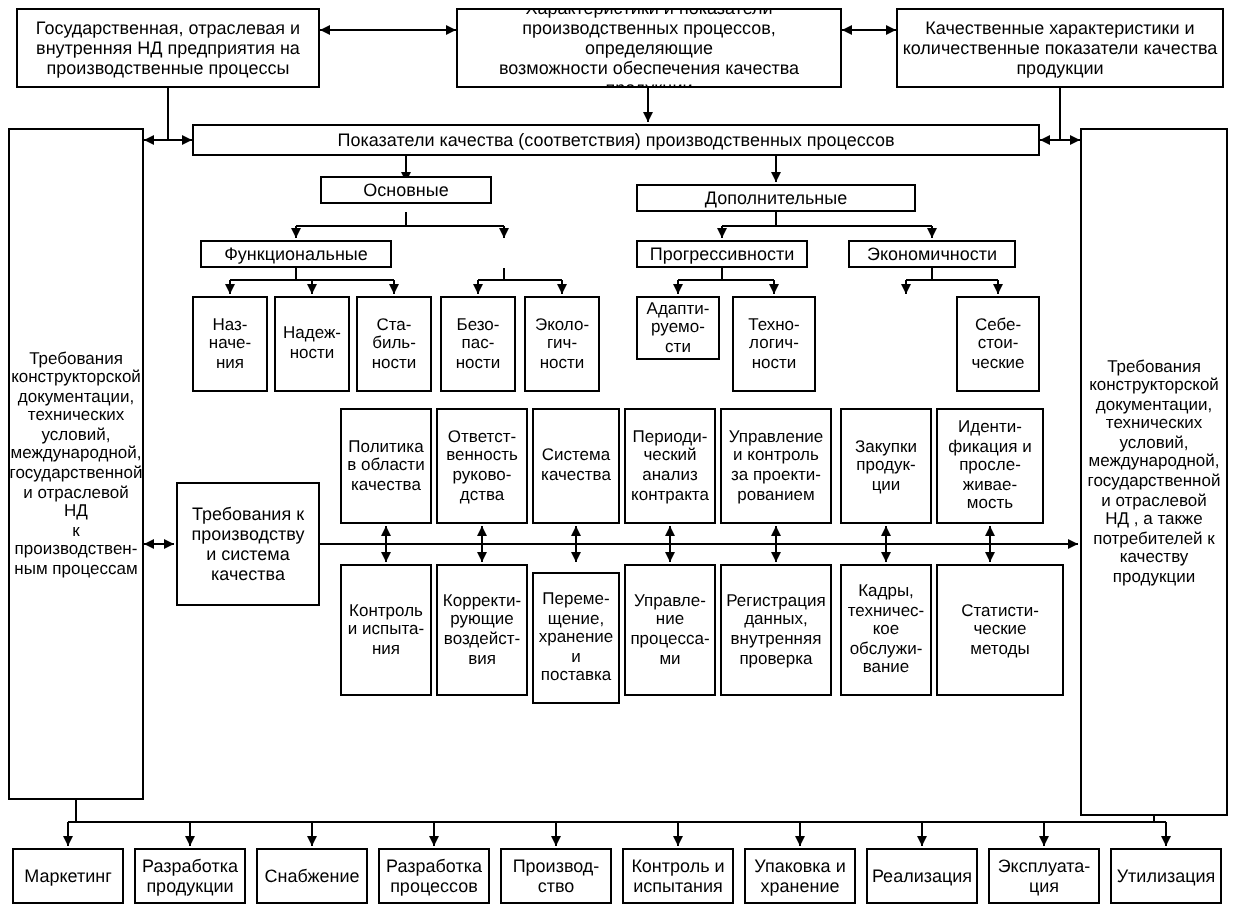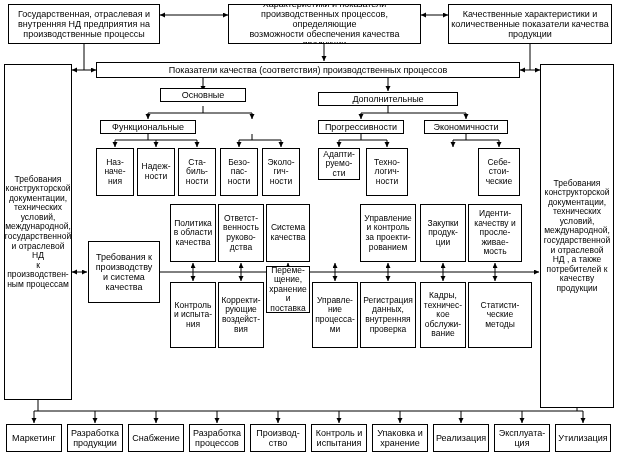--- a/index.html
+++ b/index.html
@@ -165,41 +165,45 @@
 
   <div class="box f85" style="left:170px;top:204px;width:46px;height:58px">Политика
 в области
 качества</div>
   <div class="box f85" style="left:218px;top:204px;width:46px;height:58px">Ответст-
 венность
 руково-
 дства</div>
   <div class="box f85" style="left:266px;top:204px;width:44px;height:58px">Система
 качества</div>
+  <div class="box f85" style="left:312px;top:204px;width:46px;height:58px">Периоди-
+ческий
+анализ
+контракта</div>
   <div class="box f85" style="left:360px;top:204px;width:56px;height:58px">Управление
 и контроль
 за проекти-
 рованием</div>
   <div class="box f85" style="left:420px;top:204px;width:46px;height:58px">Закупки
 продук-
 ции</div>
   <div class="box f85" style="left:468px;top:204px;width:54px;height:58px">Иденти-
-качеству и
+фикация и
 просле-
 живае-
 мость</div>
 
   <div class="box f85" style="left:170px;top:282px;width:46px;height:66px">Контроль
 и испыта-
 ния</div>
   <div class="box f85" style="left:218px;top:282px;width:46px;height:66px">Корректи-
 рующие
 воздейст-
 вия</div>
-  <div class="box f85" style="left:266px;top:266px;width:44px;height:47px">Переме-
+  <div class="box f85" style="left:266px;top:286px;width:44px;height:66px">Переме-
 щение,
 хранение
 и поставка</div>
   <div class="box f85" style="left:312px;top:282px;width:46px;height:66px">Управле-
 ние
 процесса-
 ми</div>
   <div class="box f85" style="left:360px;top:282px;width:56px;height:66px">Регистрация
 данных,
 внутренняя

